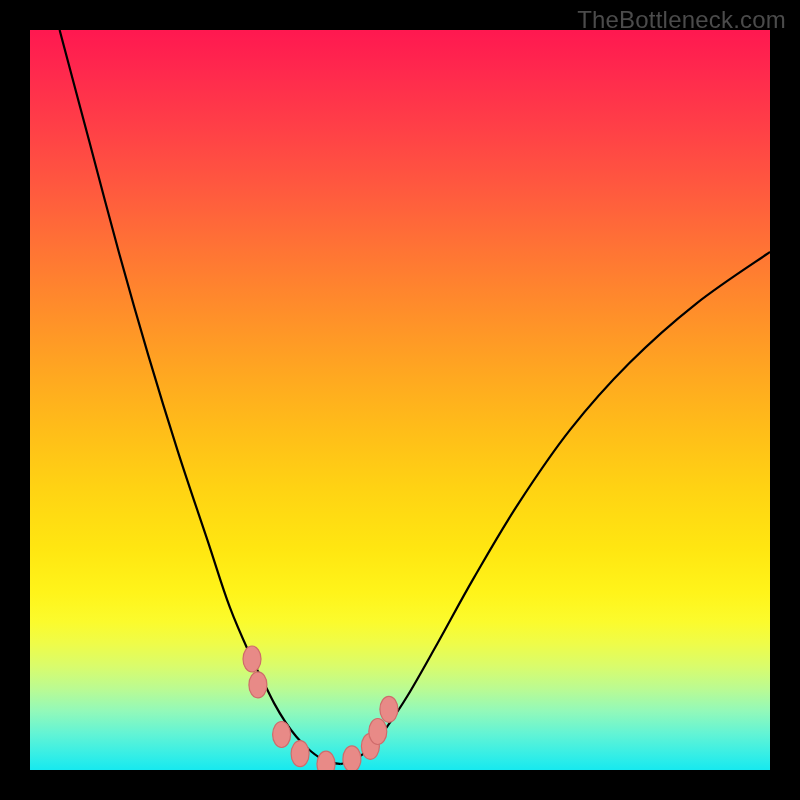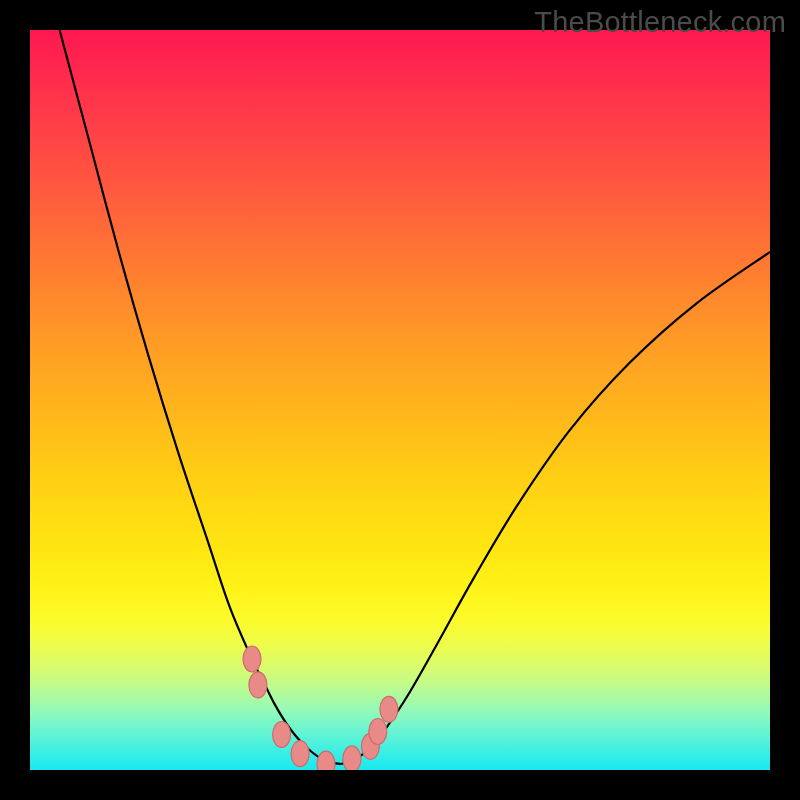--- a/index.html
+++ b/index.html
@@ -32,21 +32,21 @@
       #64f4d4 95%,
       #35eee6 98%,
       #17e9ef 100%);
   }
 
   .brand {
     position: absolute;
     top: 6px;
     right: 14px;
     color: #4b4b4b;
-    font-size: 29px;
+    font-size: 24px;
     font-weight: 400;
     letter-spacing: 0.2px;
   }
 
   svg.curves {
     position: absolute;
     left: 0;
     top: 0;
     width: 740px;
     height: 740px;

